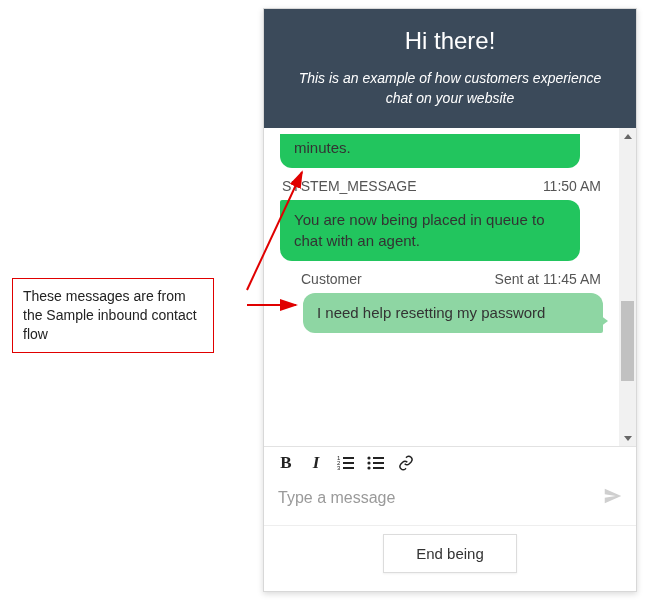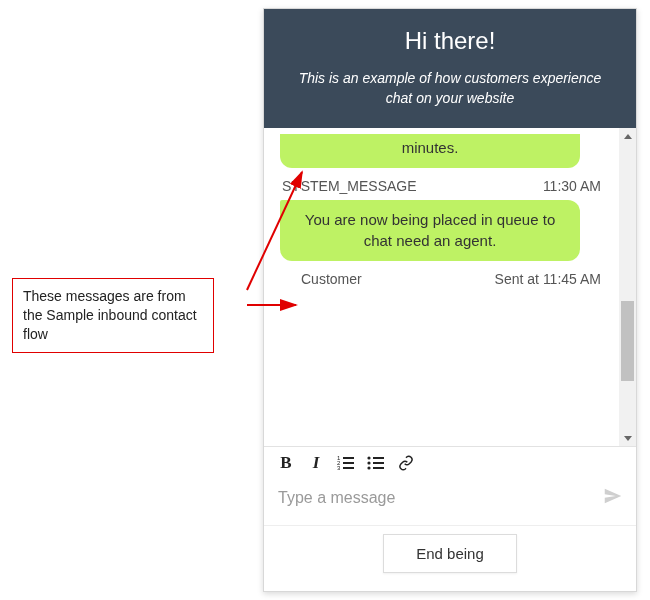--- a/index.html
+++ b/index.html
@@ -85,24 +85,23 @@
   .bubble {
     border-radius: 12px;
     padding: 10px 14px;
     font-size: 15px;
     color: #333;
     max-width: 300px;
     line-height: 1.35;
     position: relative;
   }
   .bubble.agent {
-    background: #bef264;
+    background: #22c55e;
     margin: 0 0 10px 0;
     border-top-left-radius: 2px;
-    text-align: center;
   }
   .bubble.agent.partial { border-radius: 0 0 12px 12px; padding-top:4px;}
   .bubble.customer {
     background: #8ed6a3;
     margin: 0 0 8px auto;
     border-bottom-right-radius: 2px;
   }
   .meta {
     display: flex;
     justify-content: space-between;
@@ -182,31 +181,35 @@
   </div>
 
   <div class="messages-wrap">
     <div class="messages">
       <div class="bubble agent partial">
         <span>minutes.</span>
       </div>
 
       <div class="meta">
         <span>SYSTEM_MESSAGE</span>
-        <span>11:30 AM</span>
+        <span>11:50 AM</span>
       </div>
       <div class="bubble agent">
-        <span>You are now being placed in queue to chat need an agent.</span>
+        <span>You are now being placed in queue to chat with an agent.</span>
       </div>
 
       <div class="meta right">
         <span>Customer</span>
         <span>
           <span>Sent at</span>&nbsp;<span>11:45 AM</span>
         </span>
+      </div>
+      <div class="bubble customer" style="position:relative;">
+        <span>I need help resetting my password</span>
+        <span class="tail customer"></span>
       </div>
     </div>
     <div class="scrollbar">
       <div class="arrow">
         <svg width="10" height="10" viewBox="0 0 10 10">
             <path d="M5 2 L9 7 L1 7 Z" fill="#666"></path>
           </svg>
       </div>
       <div class="track">
         <div class="thumb"></div>

